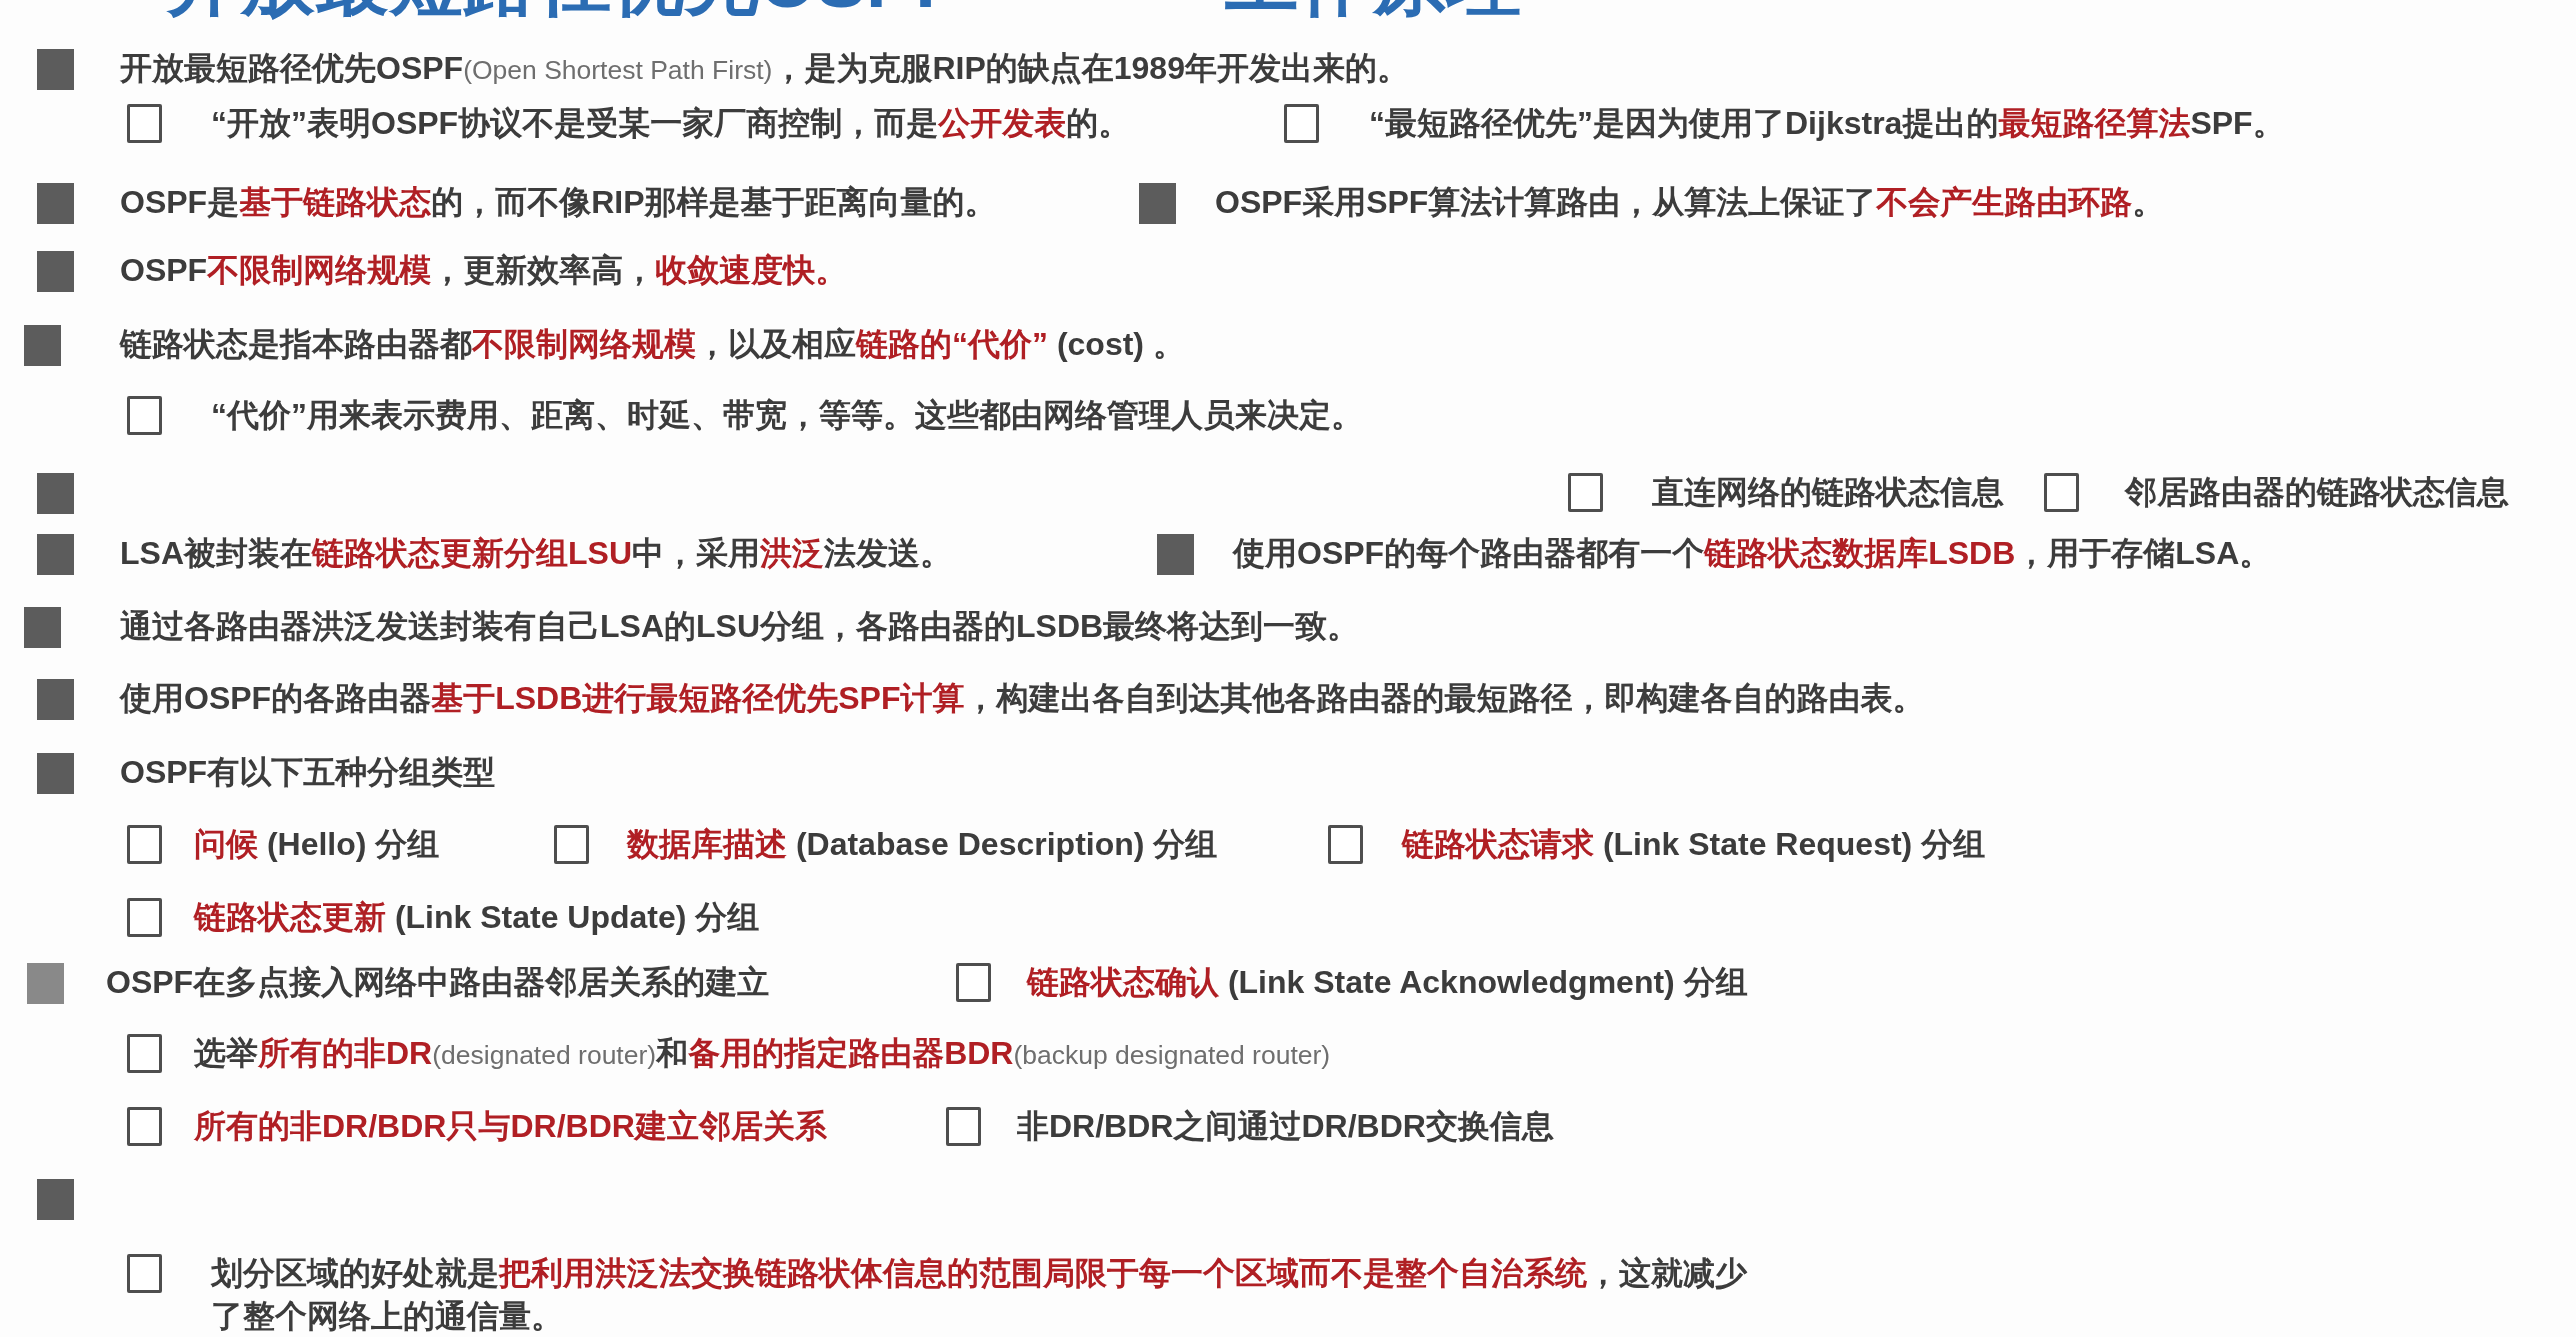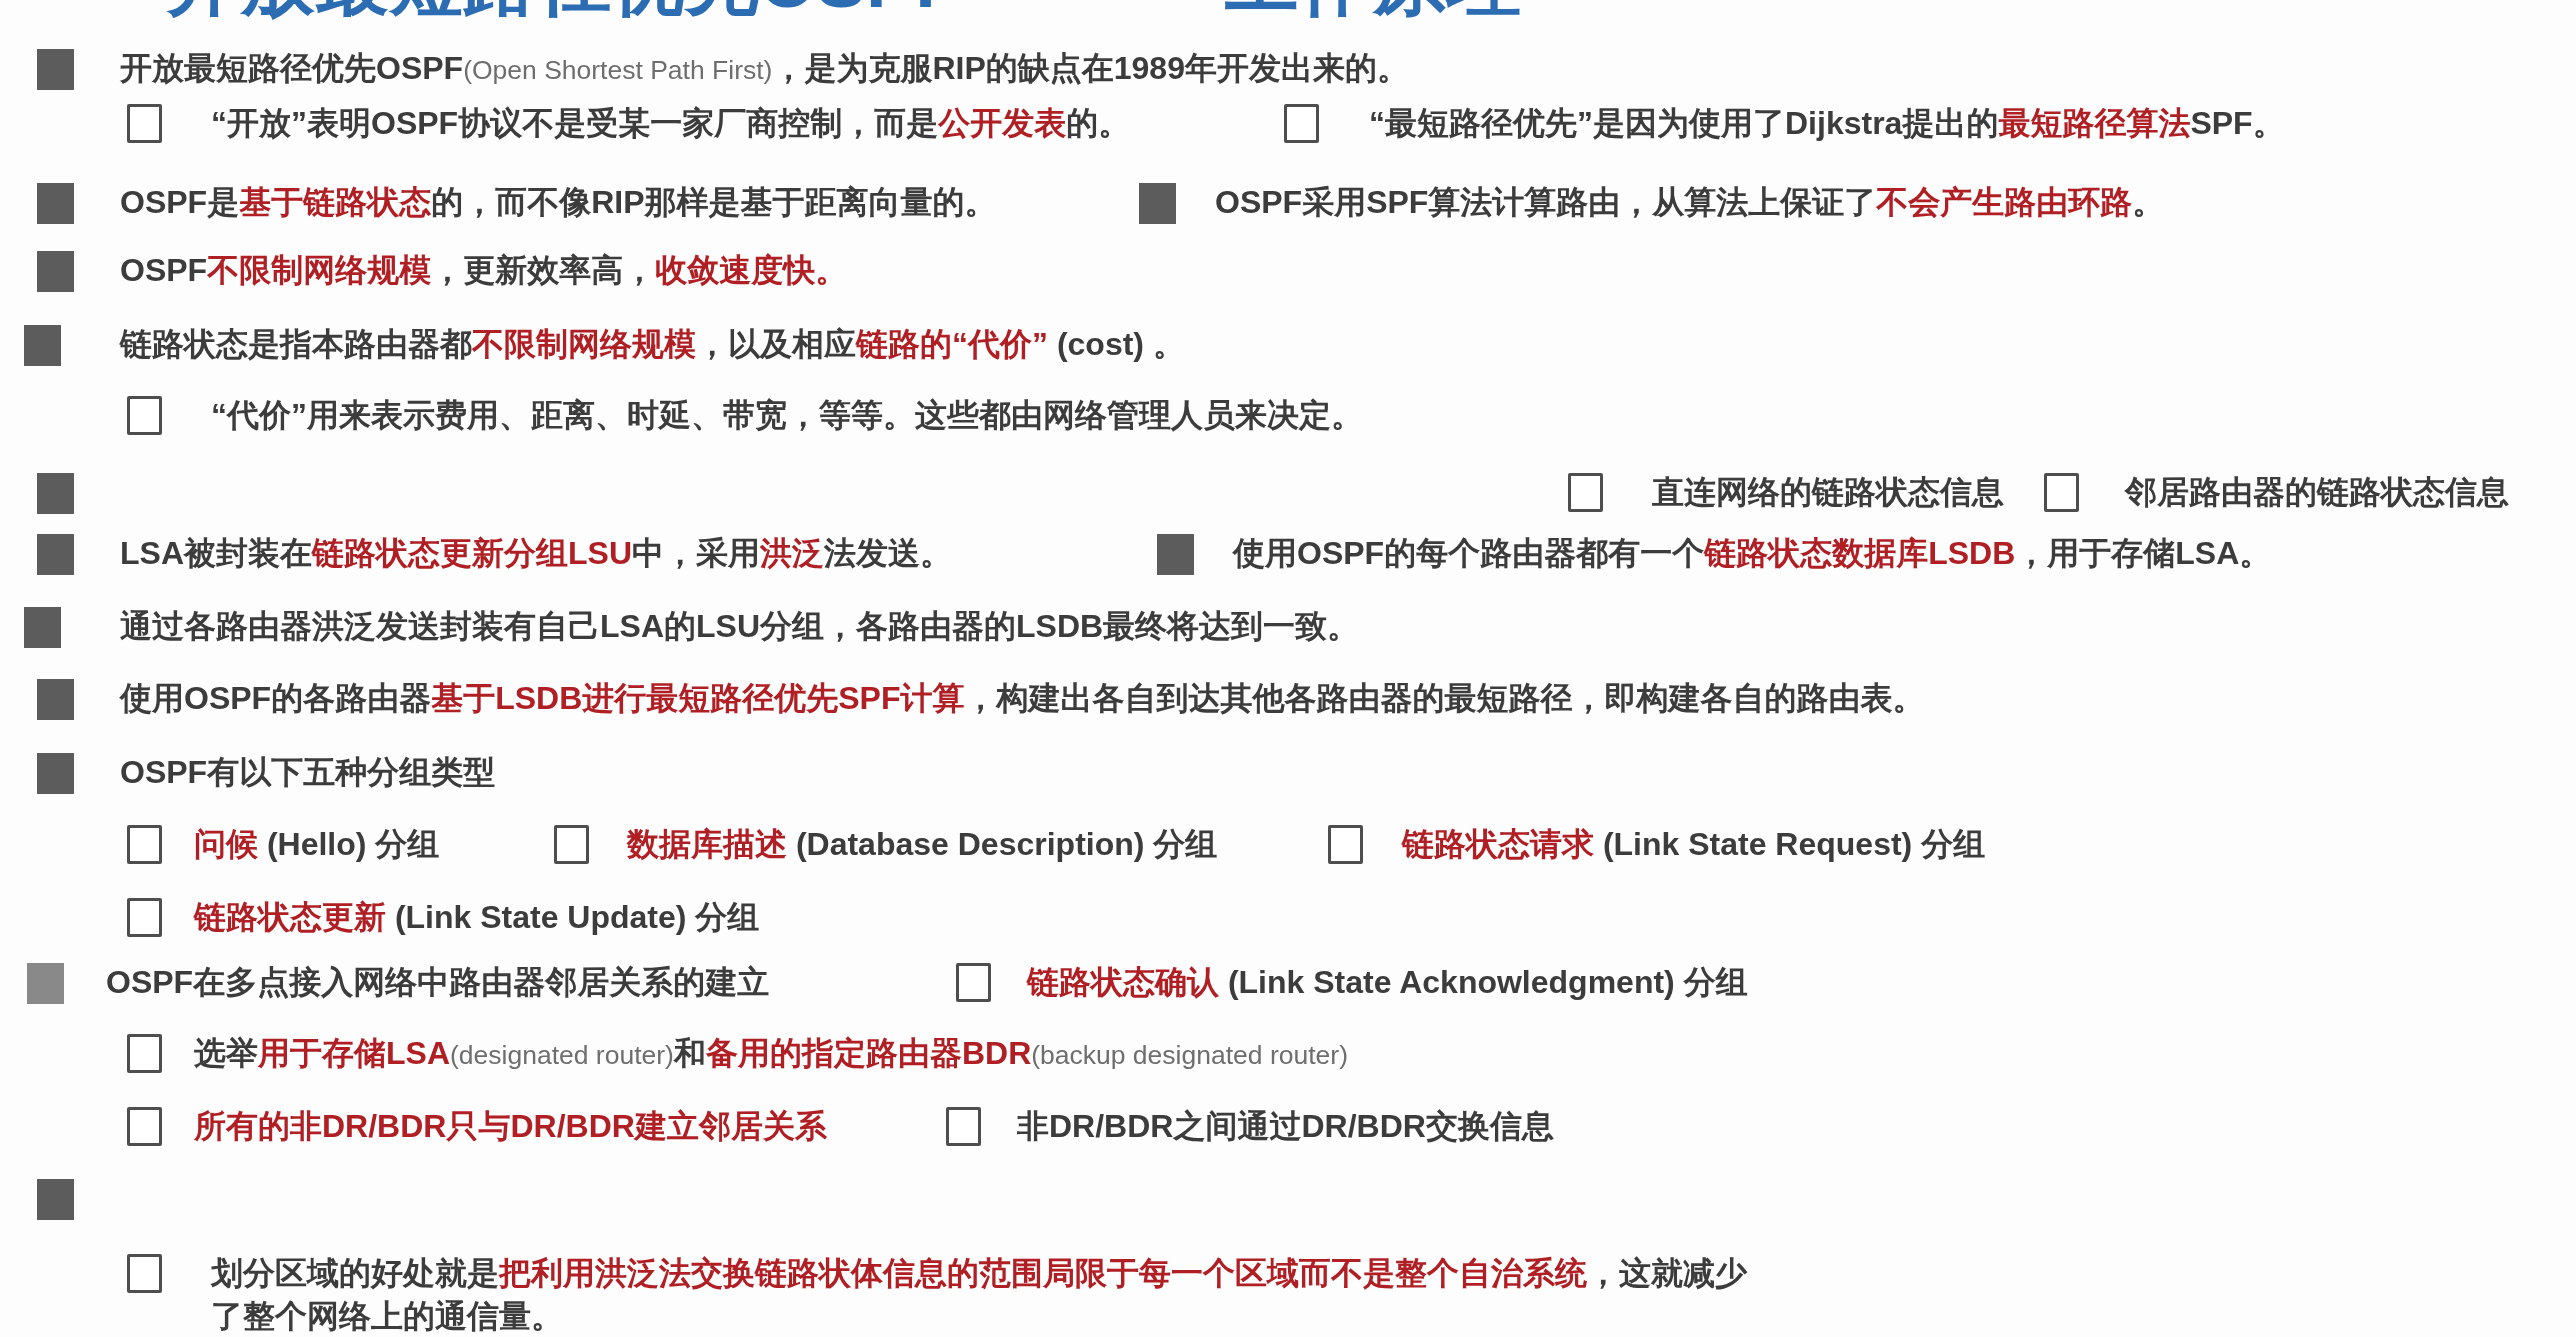--- a/index.html
+++ b/index.html
@@ -132,21 +132,21 @@
   <div class="txt" style="left:106px;top:961px">
     <span class="sn">OSPF在多点接入网络中路由器邻居关系的建立</span>
   </div>
   <span class="cb" style="left:956px;top:963px"></span>
   <div class="txt" style="left:1027px;top:961px">
     <span class="sr">链路状态确认</span><span class="sn"> (Link State Acknowledgment) 分组</span>
   </div>
 
   <span class="cb" style="left:127px;top:1034px"></span>
   <div class="txt" style="left:194px;top:1032px">
-    <span class="sn">选举</span><span class="sr">用于存储LSA</span><span class="sg">(designated router)</span><span class="sn">和</span><span class="sr">备用的指定路由器BDR</span><span class="sg">(backup designated router)</span>
+    <span class="sn">选举</span><span class="sr">所有的非DR</span><span class="sg">(designated router)</span><span class="sn">和</span><span class="sr">备用的指定路由器BDR</span><span class="sg">(backup designated router)</span>
   </div>
 
   <span class="cb" style="left:127px;top:1107px"></span>
   <div class="txt" style="left:194px;top:1105px">
     <span class="sr">所有的非DR/BDR只与DR/BDR建立邻居关系</span>
   </div>
   <span class="cb" style="left:946px;top:1107px"></span>
   <div class="txt" style="left:1017px;top:1105px">
     <span class="sn">非DR/BDR之间通过DR/BDR交换信息</span>
   </div>

